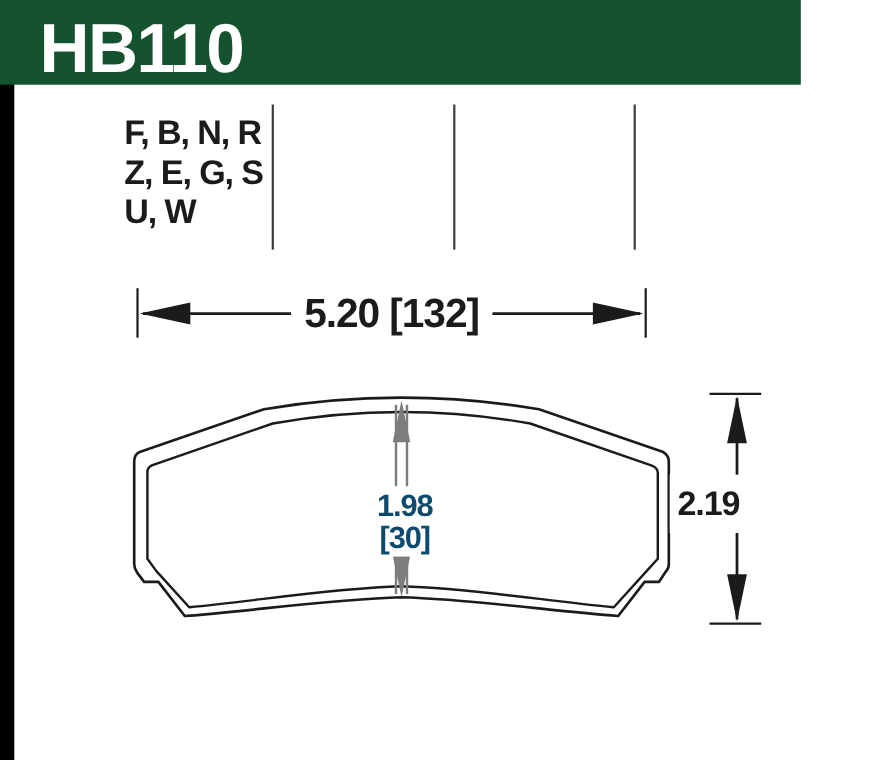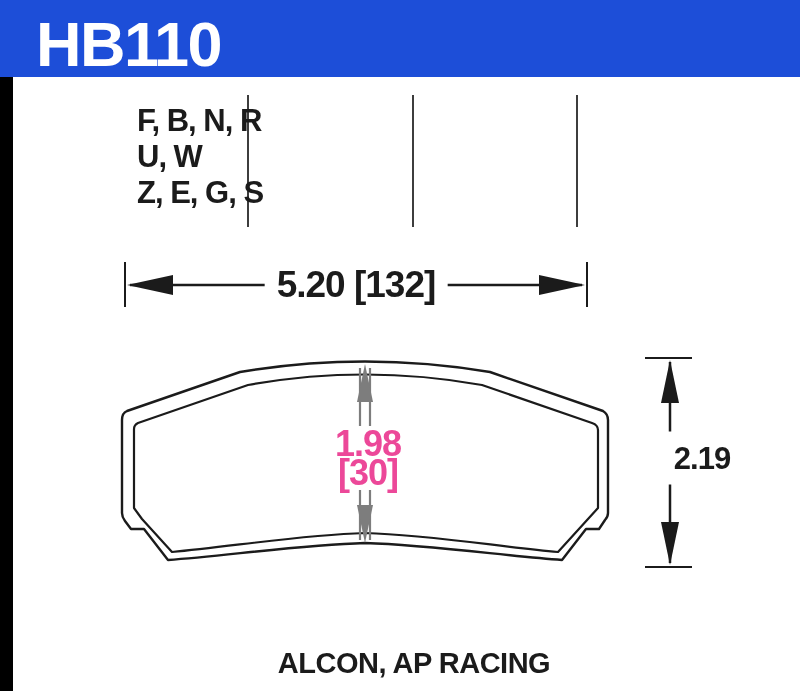--- a/index.html
+++ b/index.html
@@ -1,46 +1,46 @@
 <!DOCTYPE html>
 <html><head>
 <meta charset="utf-8">
 <style>
   html,body{margin:0;padding:0;background:#ffffff;}
   .page{
     position:relative;width:800px;height:691px;background:#ffffff;overflow:hidden;
     font-family:"Liberation Sans","DejaVu Sans",sans-serif;color:#1b1b1b;
   }
   .edge-bar{position:absolute;left:0;top:0;width:13px;height:691px;background:#000;}
-  .banner{position:absolute;left:0;top:0;width:800px;height:77px;background:#1d4ed8;}
+  .banner{position:absolute;left:0;top:0;width:728px;height:77px;background:#14532d;}
   .part-number{
     position:absolute;left:36px;top:13px;font-size:63px;line-height:1;
     font-weight:bold;letter-spacing:-1.5px;color:#fff;white-space:nowrap;
   }
   .divider{position:absolute;top:95px;width:2px;height:132px;background:#3d3d3d;}
   .div1{left:247px;} .div2{left:412px;} .div3{left:576px;}
-  .spec-text{position:absolute;font-size:31px;font-weight:bold;letter-spacing:-1px;line-height:36px;white-space:nowrap;margin-left:24px;}
+  .spec-text{position:absolute;font-size:31px;font-weight:bold;letter-spacing:-1px;line-height:36px;white-space:nowrap;}
   .compounds{left:113px;top:103px;}
   .thickness{left:583px;top:104px;line-height:37px;}
   svg.drawing{position:absolute;left:0;top:0;pointer-events:none;}
   .dim-label{
     position:absolute;background:#ffffff;font-weight:bold;white-space:nowrap;
     letter-spacing:-1px;text-align:center;
   }
   .width-label{
     left:356px;top:285px;transform:translate(-50%,-50%);
     font-size:37px;padding:2px 12px;
   }
   .height-label{
-    left:702px;top:458px;transform:translate(-50%,-50%);
+    left:644px;top:458px;transform:translate(-50%,-50%);
     font-size:31px;line-height:45px;padding:4px 7px;
   }
   .center-label{
-    left:368px;top:458px;transform:translate(-50%,-50%);
-    font-size:36px;line-height:29px;padding:3px 8px;color:#ec4899;
+    left:368px;top:474px;transform:translate(-50%,-50%);
+    font-size:28px;line-height:29px;padding:3px 8px;color:#0c4a6e;
   }
   .apps{
     position:absolute;left:414px;top:647px;transform:translateX(-50%);
     font-size:29px;font-weight:bold;letter-spacing:-0.5px;white-space:nowrap;
   }
 </style>
 </head>
 <body>
 
 <div class="page">
@@ -50,22 +50,22 @@
   <div class="banner">
     <div class="part-number">HB110</div>
   </div>
 
   <div class="divider div1"></div>
   <div class="divider div2"></div>
   <div class="divider div3"></div>
 
   <div class="spec-text compounds">
     <div>F, B, N, R</div>
+    <div>Z, E, G, S</div>
     <div>U, W</div>
-    <div>Z, E, G, S</div>
   </div>
 
 
   <svg class="drawing" width="800" height="691" viewBox="0 0 800 691">
 
     <g stroke="#1b1b1b" stroke-width="2" fill="none">
       <line x1="125" y1="262" x2="125" y2="307"></line>
       <line x1="587" y1="262" x2="587" y2="307"></line>
       <line x1="130" y1="285" x2="582" y2="285" stroke-width="2.5"></line>
     </g>
@@ -101,15 +101,14 @@
 
   <div class="dim-label height-label">
     <div>2.19</div>
   </div>
 
   <div class="dim-label center-label">
     <div>1.98</div>
     <div>[30]</div>
   </div>
 
-  <div class="apps">ALCON, AP RACING</div>
 
 </div>
 
 </body></html>

